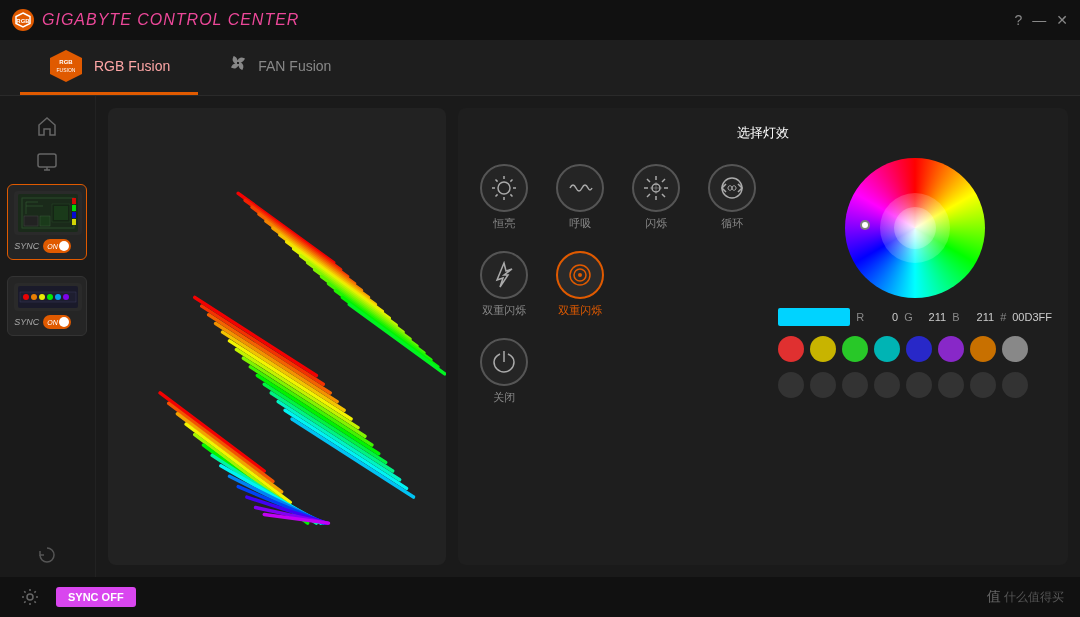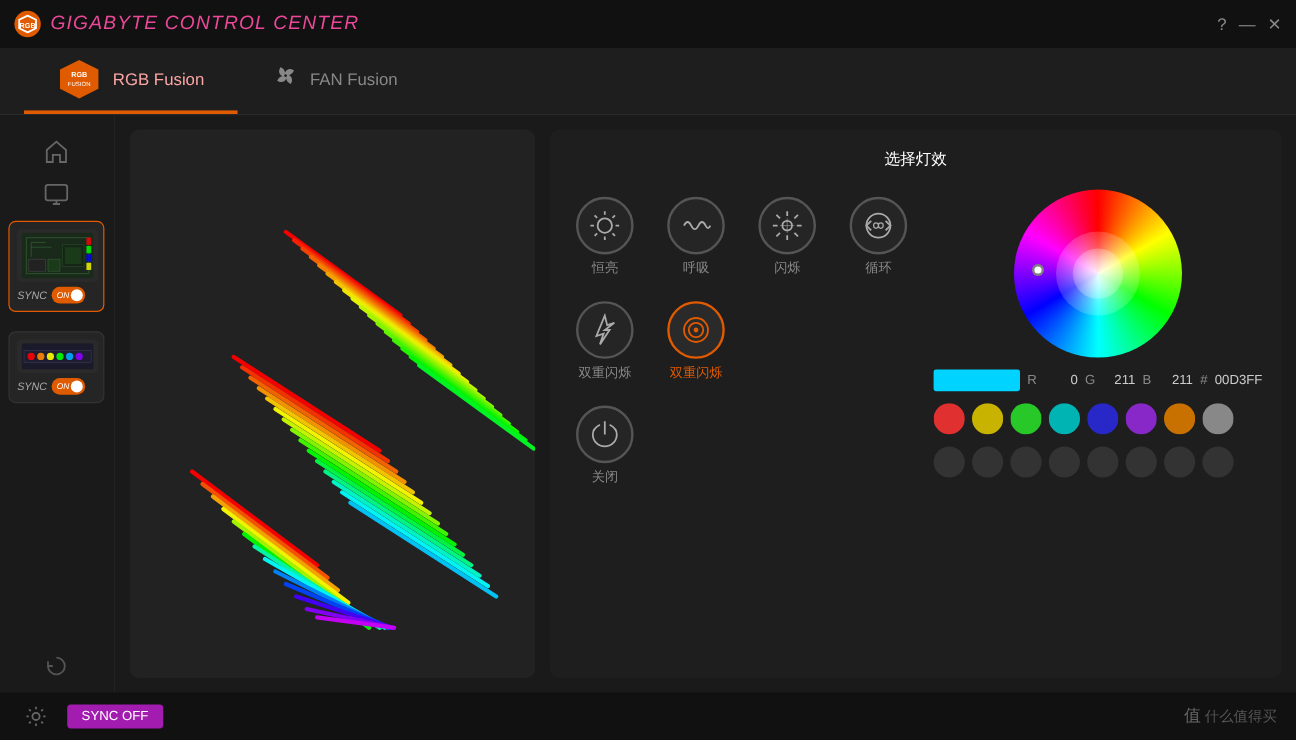--- a/index.html
+++ b/index.html
@@ -299,27 +299,27 @@
       gap: 12px;
     }
     .gear-icon-btn {
       width: 28px; height: 28px;
       color: #666;
       display: flex; align-items: center; justify-content: center;
       cursor: pointer;
       font-size: 16px;
     }
     .sync-off-btn {
-      background: #a21caf;
+      background: #d946ef;
       color: white;
       font-size: 11px;
       padding: 4px 12px;
       border-radius: 3px;
       cursor: pointer;
-      font-weight: normal;
+      font-weight: bold;
     }
     .watermark {
       margin-left: auto;
       font-size: 12px;
       color: #555;
     }
 
     
     .rainbow-svg {
       width: 100%;

